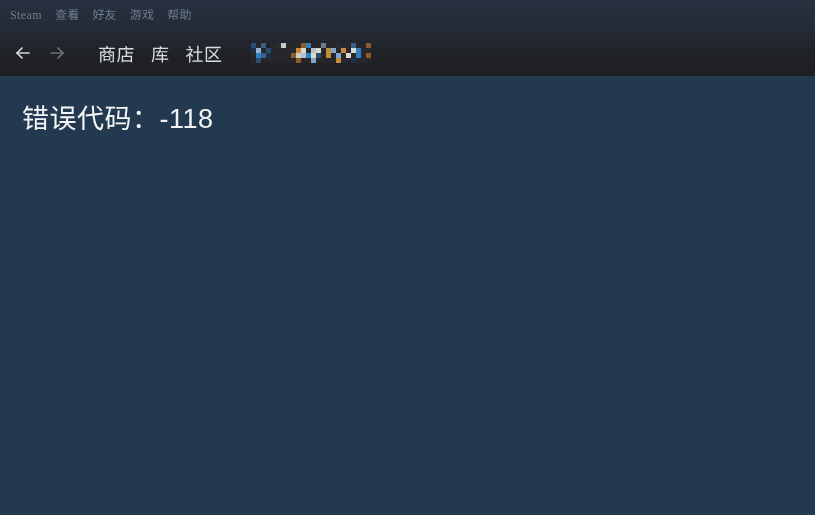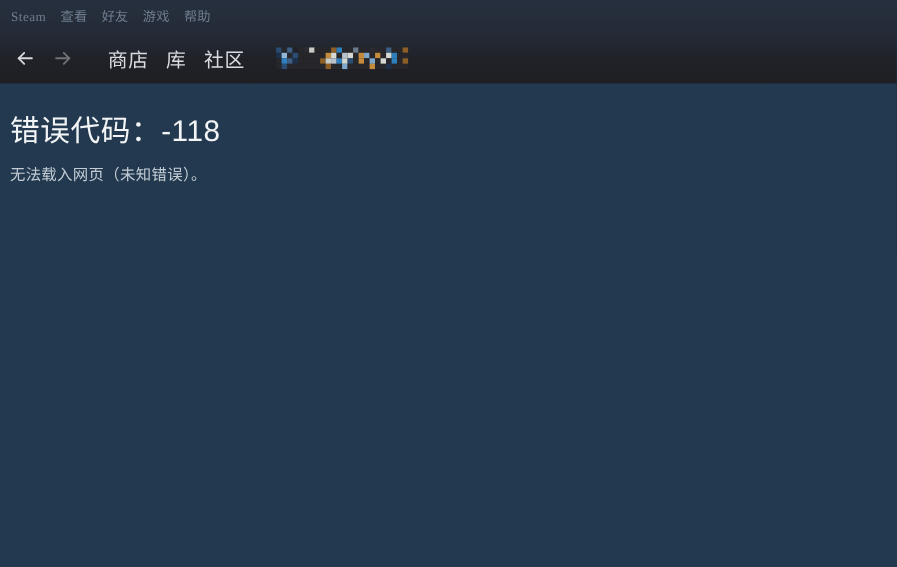--- a/index.html
+++ b/index.html
@@ -107,21 +107,21 @@
   }
 
   
   #content {
     flex: 1 1 auto;
     position: relative;
     background: #23394f;
     overflow: hidden;
   }
   #error-page {
-    padding: 26px 0 0 9px;
+    padding: 26px 0 0 22px;
   }
   #error-title {
     color: #f2f4f6;
     font-size: 27px;
     font-weight: normal;
     margin: 0 0 8px 0;
     line-height: 1.3;
     letter-spacing: 0.5px;
     white-space: nowrap;
   }
@@ -271,17 +271,16 @@
           <div class="px" style="left: 110px; top: 15px; background: rgb(38, 38, 43);"></div>
           <div class="px" style="left: 115px; top: 15px; background: rgb(38, 38, 43);"></div>
         </div>
 
     </div>
   </div>
 
   <div id="content">
     <div id="error-page">
       <h1 id="error-title">错误代码：-118</h1>
-      <p id="error-description">无法载入网页（未知错误）。</p>
     </div>
   </div>
 
 </div>
 
 </body></html>

